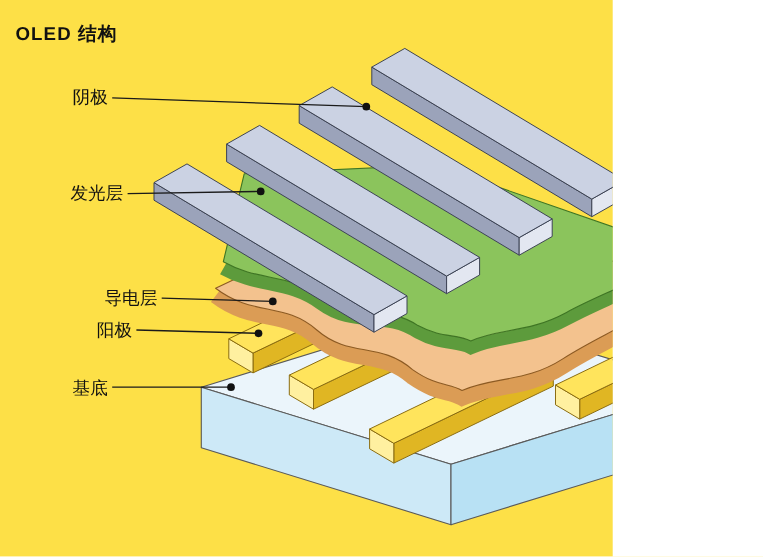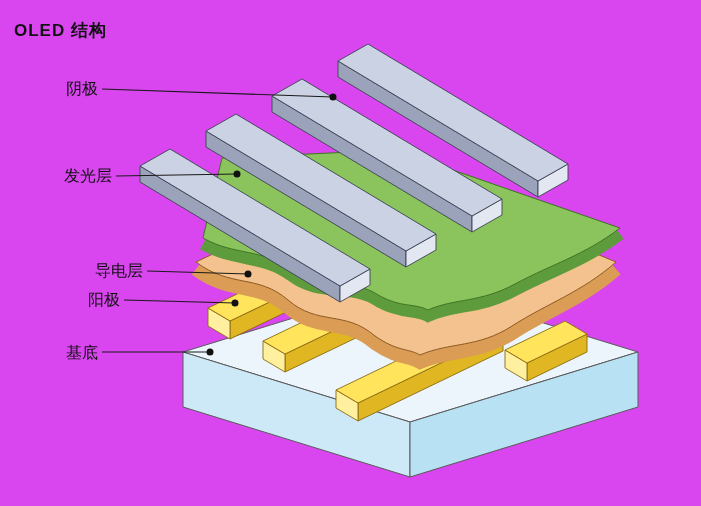--- a/index.html
+++ b/index.html
@@ -1,16 +1,16 @@
 <!DOCTYPE html>
 <html><head>
 <meta charset="utf-8">
 <style>
   html,body{margin:0;padding:0;background:#ffffff;}
-  .stage{position:relative;width:701px;height:506px;background:#d946ef;overflow:hidden;
+  .stage{position:relative;width:557px;height:506px;background:#fde047;overflow:hidden;
          font-family:"Liberation Sans", sans-serif;}
   svg{display:block;}
   text{font-family:"Liberation Sans", sans-serif;fill:#111;}
   .lbl{font-size:16px;}
   .ttl{font-size:17px;font-weight:bold;letter-spacing:1px;}
   .ledge{stroke:#5a5a5a;stroke-width:1;stroke-linejoin:round;}
   .leader{stroke:#1a1a1a;stroke-width:1.2;fill:none;}
   .band{fill:none;stroke-linecap:butt;}
 </style>
 </head>

